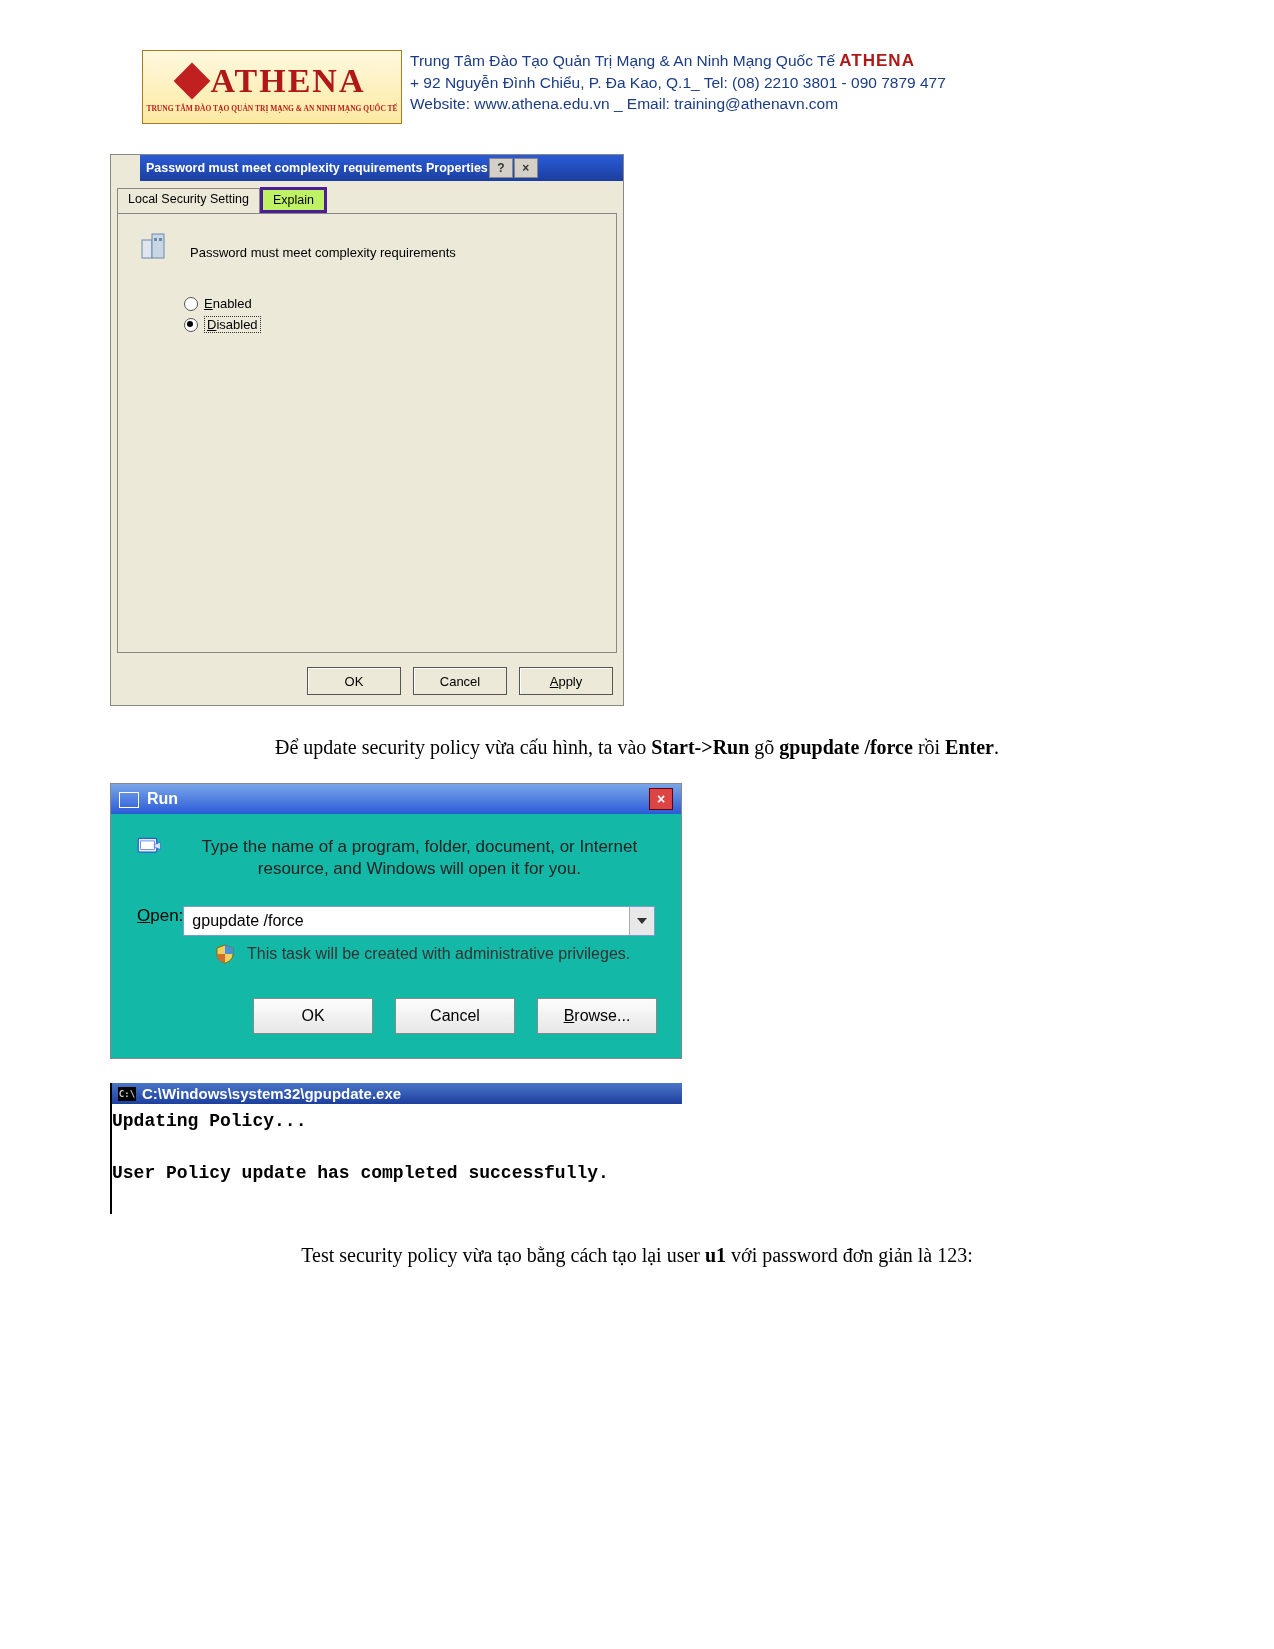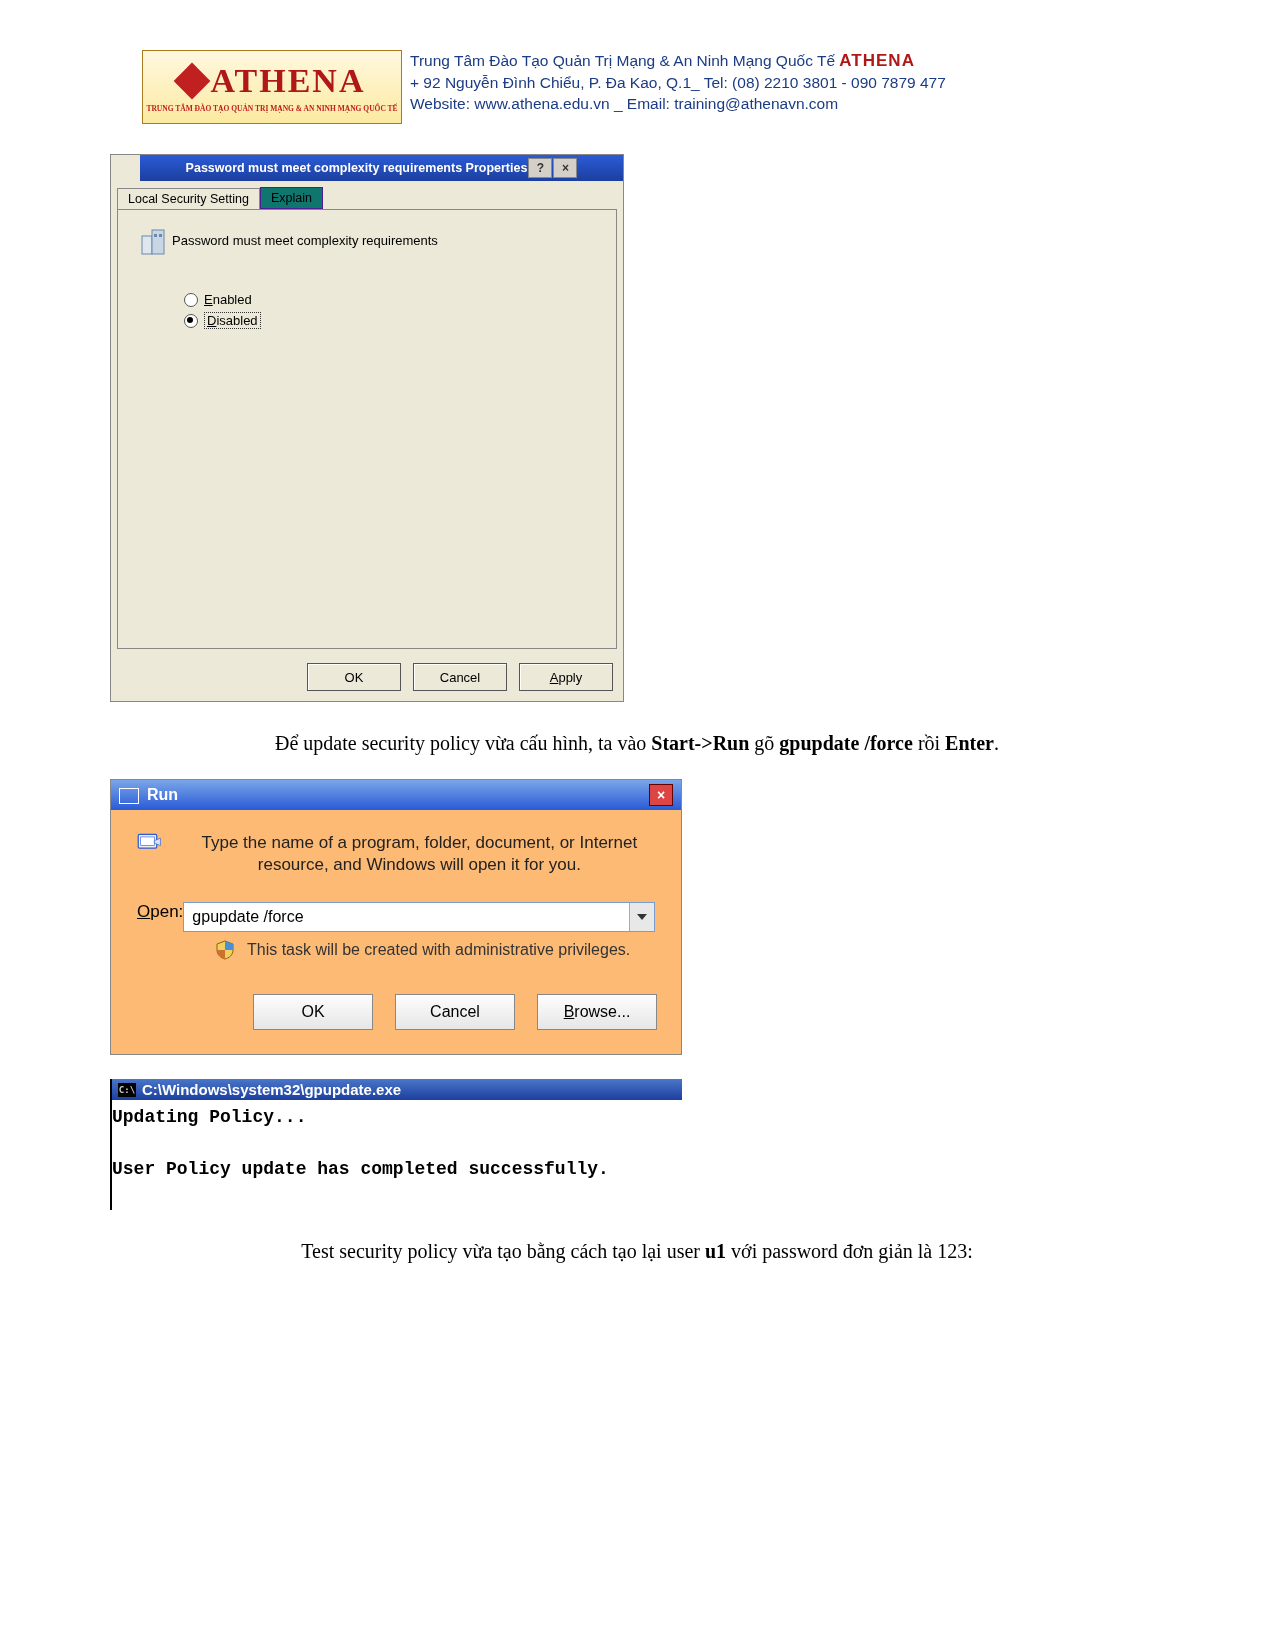--- a/index.html
+++ b/index.html
@@ -63,21 +63,21 @@
     font-family: Tahoma, Arial, sans-serif;
     font-size: 13px;
     border: 1px solid #888;
     background: #ece9d8;
   }
   .props-title {
     background: linear-gradient(#2a5bd7,#1c3f9e);
     color: #fff;
     font-weight: bold;
     padding: 3px 6px;
-    display:flex; justify-content:center; align-items:center;
+    display:flex; justify-content:flex-start; align-items:center;
     font-size: 12.5px;
     margin-left: 29px;
   }
   .titlebar-btns { display:flex; gap:0;}
   .titlebar-btn {
     width: 22px; height: 18px;
     background:#d4d0c8; border:1px solid #888;
     font-size:12px; font-weight:bold; color:#333;
     display:flex; align-items:center; justify-content:center;
     margin-left:1px;
@@ -87,31 +87,31 @@
     border-bottom: 0;
   }
   .tab {
     padding: 3px 10px;
     border: 1px solid #888;
     border-bottom: none;
     background:#ece9d8;
     font-size:12.5px;
   }
   .tab.active { background:#ece9d8; position:relative; top:1px;}
-  .tab.inactive { background:#0f766e; border:1px solid #4c1d95;}
+  .tab.inactive { background:#bef264; border:3px solid #4c1d95;}
   .props-body {
     margin: 0 6px 6px 6px;
     border: 1px solid #888;
     border-top: 1px solid #888;
     height: 410px;
     padding: 14px 22px;
     background:#ece9d8;
     position:relative;
   }
-  .policy-icon-row { display:flex; align-items:center;}
+  .policy-icon-row { display:flex; gap:18px; align-items:flex-end;}
   .policy-icon {
     width:32px; height:32px;
     display:flex; align-items:flex-end;
   }
   .policy-icon svg { width:32px; height:32px;}
   .radio-block { margin: 36px 0 0 44px; }
   .radio-row { display:flex; align-items:center; gap:6px; margin:5px 0; font-size:13px;}
   .radio {
     width:12px; height:12px; border-radius:50%;
     border:1px solid #555; background:#fff; display:inline-block; position:relative;
@@ -138,21 +138,21 @@
     font-size: 20px;
     color:#000;
     margin: 28px 0 22px 0;
     line-height:1.35;
     text-align:center;
   }
   
   .run-dialog {
     width: 570px;
     font-family: "Segoe UI", Tahoma, Arial, sans-serif;
-    background:#fdba74;
+    background:#14b8a6;
     border: 1px solid #888;
   }
   .run-title {
     background: linear-gradient(#7aa6e8,#2a5bd7);
     color:#fff; font-weight:bold;
     padding:4px 8px;
     display:flex; justify-content:space-between; align-items:center;
     font-size:16px;
   }
   .run-title .icon-sq {

